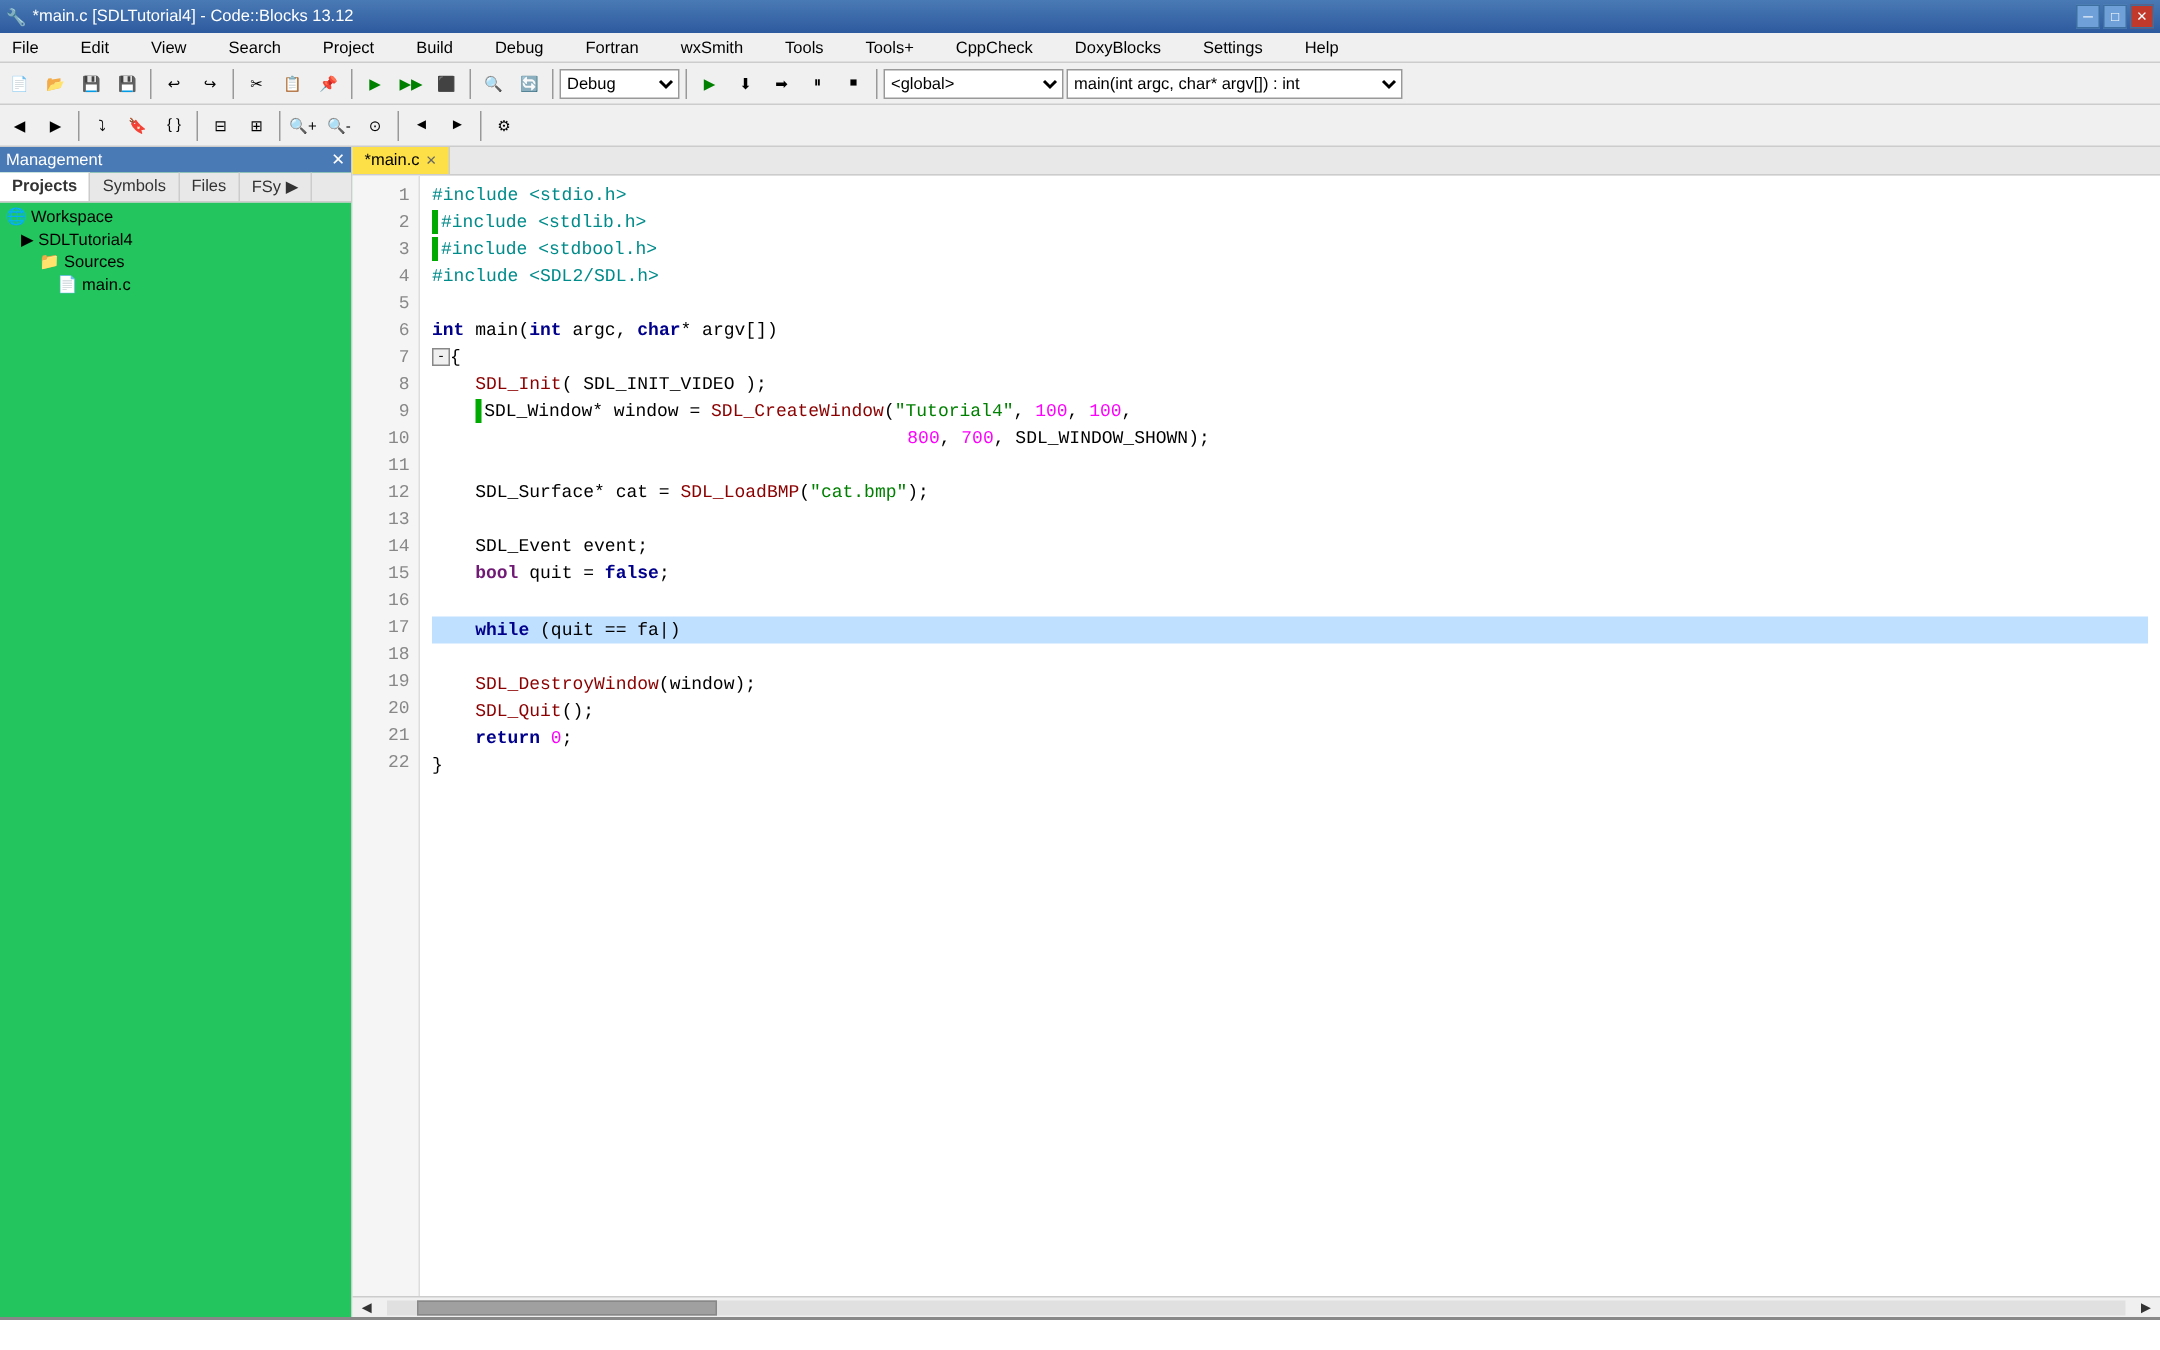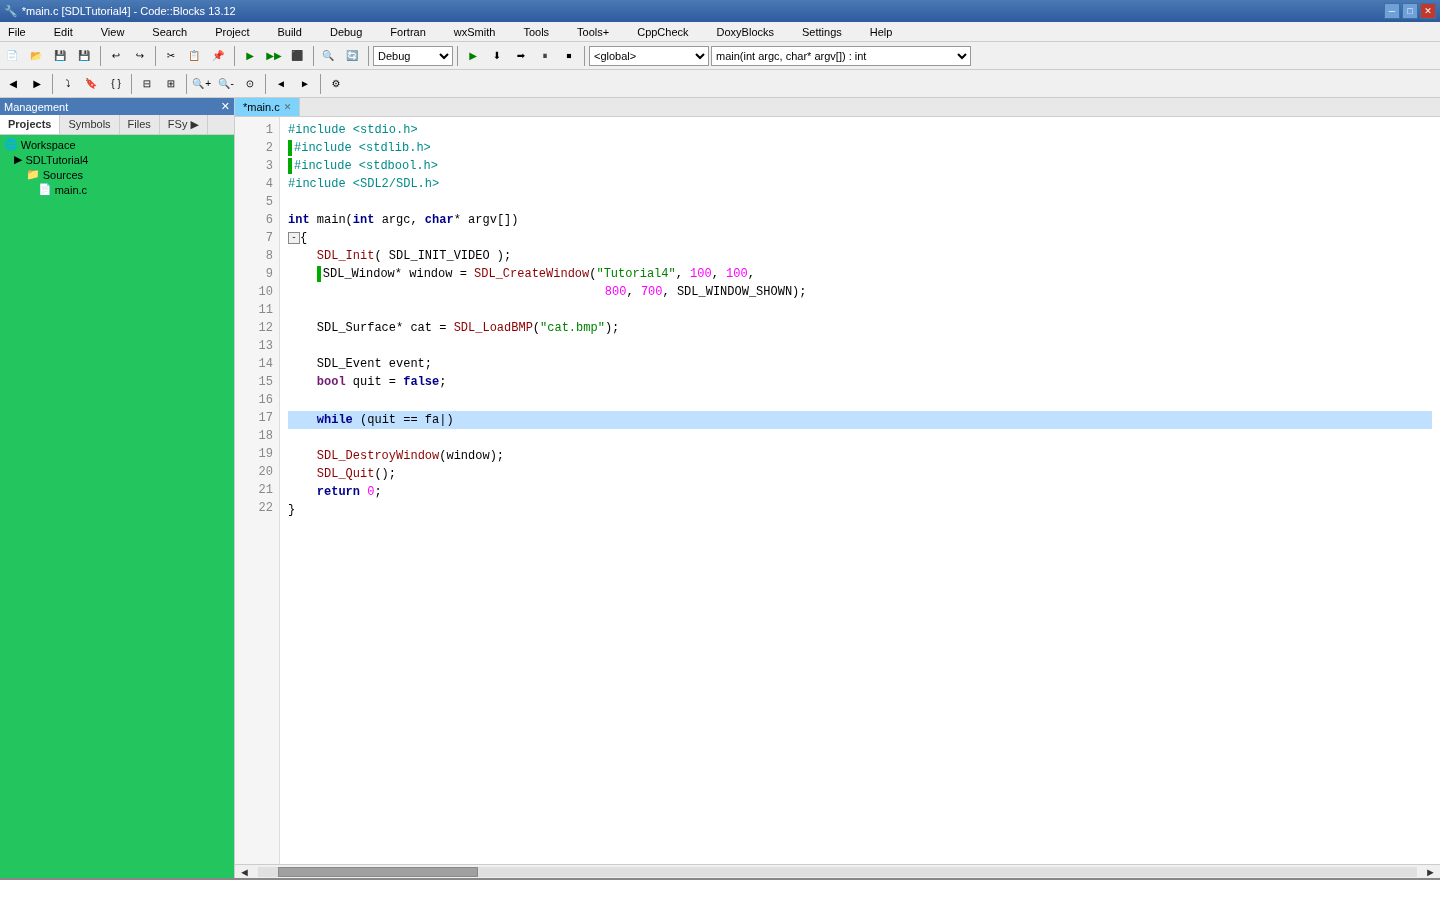--- a/index.html
+++ b/index.html
@@ -33,21 +33,21 @@
     #tree { flex: 1; overflow: auto; padding: 2px; }
     .tree-item { display: flex; align-items: center; gap: 3px; padding: 1px 2px; font-size: 11px; cursor: pointer; }
     .tree-indent { padding-left: 12px; }
     .tree-indent2 { padding-left: 24px; }
     .tree-indent3 { padding-left: 36px; }
 
     
     #editor-area { flex: 1; display: flex; flex-direction: column; background: white; }
     #editor-tabs { display: flex; background: #e8e8e8; border-bottom: 1px solid #ccc; align-items: center; }
     .editor-tab { padding: 3px 8px; font-size: 11px; cursor: pointer; border-right: 1px solid #ccc; display: flex; align-items: center; gap: 4px; background: #d0d0d0; }
-    .editor-tab.active { background: #7dd3fc; text-align: center; }
+    .editor-tab.active { background: #fde047; text-align: center; }
     .editor-tab .close { font-size: 9px; cursor: pointer; color: #666; }
     #code-container { flex: 1; display: flex; overflow: hidden; }
     #line-numbers { width: 45px; background: #f5f5f5; border-right: 1px solid #ddd; padding: 4px 0; font-family: 'Courier New', monospace; font-size: 12px; color: #888; text-align: right; line-height: 18px; padding-right: 6px; overflow: hidden; }
     #code-content { flex: 1; padding: 4px 8px; font-family: 'Courier New', monospace; font-size: 12px; line-height: 18px; overflow: auto; white-space: pre; }
 
     
     #hscroll { height: 14px; background: #f0f0f0; border-top: 1px solid #ccc; display: flex; align-items: center; }
     #hscroll-track { flex: 1; height: 10px; background: #e0e0e0; margin: 0 4px; position: relative; }
     #hscroll-thumb { width: 200px; height: 10px; background: #a0a0a0; border: 1px solid #888; position: absolute; left: 20px; }
 
@@ -132,21 +132,21 @@
   <div class="toolbar-sep"></div>
   <button class="toolbar-btn" style="color:green;">▶</button>
   <button class="toolbar-btn">⬇</button>
   <button class="toolbar-btn">➡</button>
   <button class="toolbar-btn">⏸</button>
   <button class="toolbar-btn">⏹</button>
   <div class="toolbar-sep"></div>
   <select class="toolbar-select" style="width:120px;">
     <option>&lt;global&gt;</option>
   </select>
-  <select class="toolbar-select" style="width:260px;">
+  <select class="toolbar-select" style="width:224px;">
     <option>main(int argc, char* argv[]) : int</option>
   </select>
 </div>
 
 <div class="toolbar">
   <button class="toolbar-btn">◀</button>
   <button class="toolbar-btn">▶</button>
   <div class="toolbar-sep"></div>
   <button class="toolbar-btn">⤵</button>
   <button class="toolbar-btn">🔖</button>

